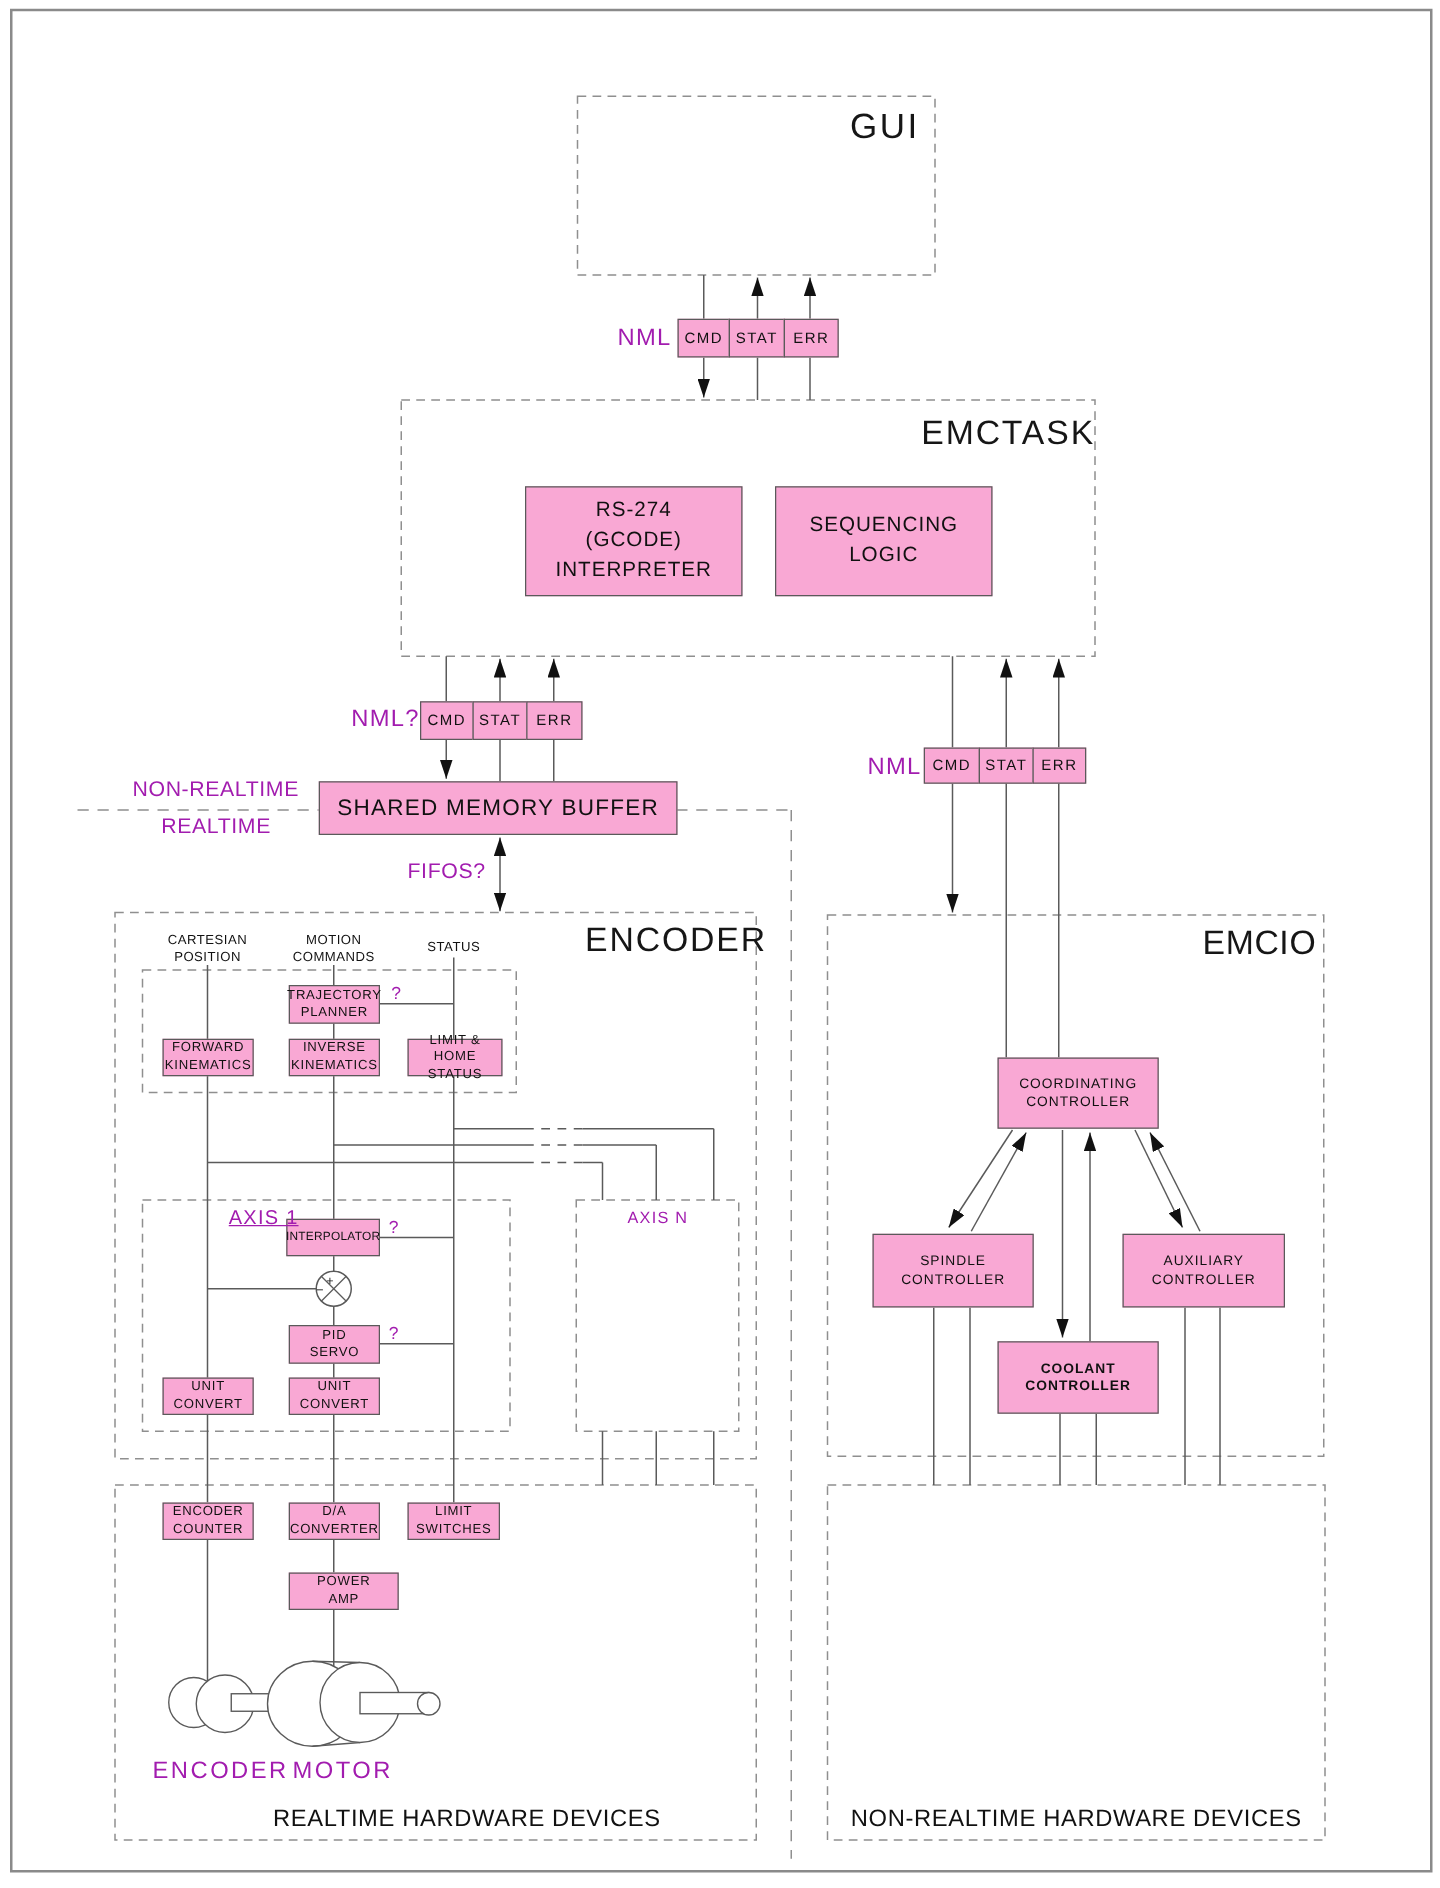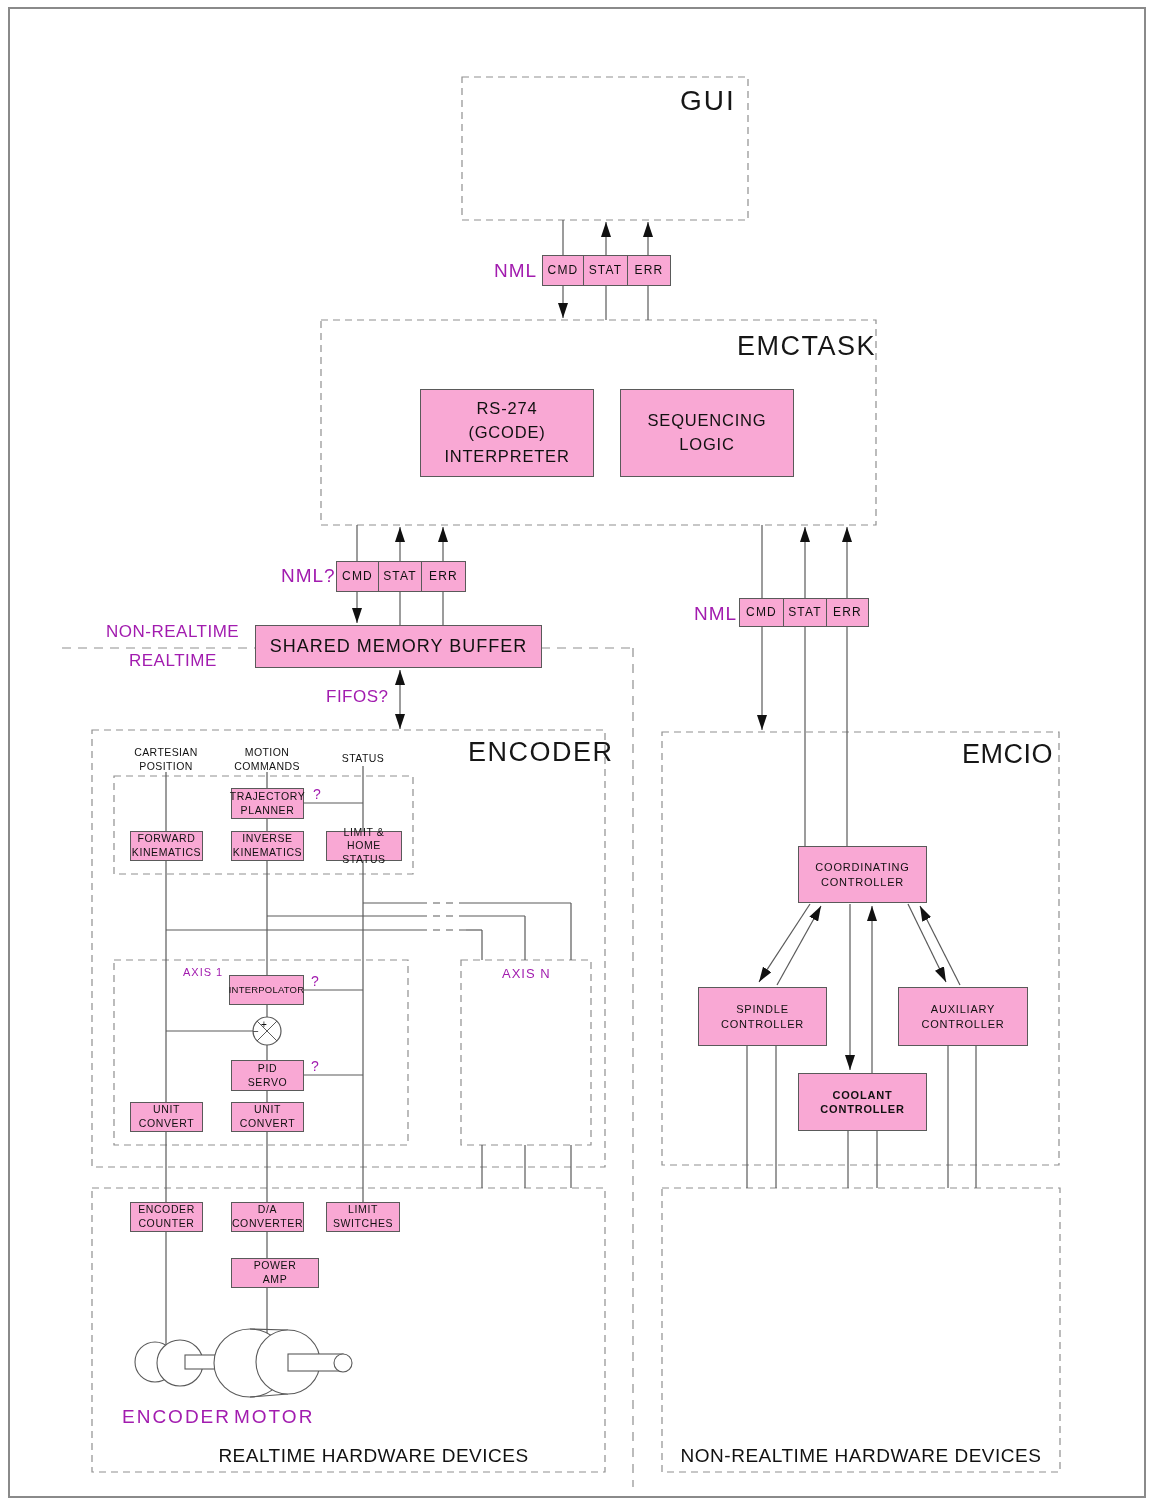--- a/index.html
+++ b/index.html
@@ -207,21 +207,21 @@
   <div class="box" style="left:231px; top:788px; width:73px; height:31px;">TRAJECTORY
 PLANNER</div>
   <div class="lbl" style="left:313px; top:786px; font-size:14px;">?</div>
   <div class="box" style="left:130px; top:831px; width:73px; height:30px;">FORWARD
 KINEMATICS</div>
   <div class="box" style="left:231px; top:831px; width:73px; height:30px;">INVERSE
 KINEMATICS</div>
   <div class="box" style="left:326px; top:831px; width:76px; height:30px;text-align:center;">LIMIT &amp; HOME
 STATUS</div>
 
-  <div class="lbl" style="left:183px; top:966px; font-size:11px; letter-spacing:1px;">AXIS 1</div>
+  <div class="lbl" style="left:183px; top:966px; font-size:16px; letter-spacing:1px;text-decoration:underline;">AXIS 1</div>
   <div class="lbl" style="left:502px; top:966px; font-size:13px; letter-spacing:1px;">AXIS N</div>
   <div class="box" style="left:229px; top:975px; width:75px; height:30px; font-size:9.5px; letter-spacing:0.2px;">INTERPOLATOR</div>
   <div class="lbl" style="left:311px; top:973px; font-size:14px;">?</div>
   <div class="box" style="left:231px; top:1060px; width:73px; height:31px;">PID
 SERVO</div>
   <div class="lbl" style="left:311px; top:1058px; font-size:14px;">?</div>
   <div class="box" style="left:130px; top:1102px; width:73px; height:30px;">UNIT
 CONVERT</div>
   <div class="box" style="left:231px; top:1102px; width:73px; height:30px;">UNIT
 CONVERT</div>

